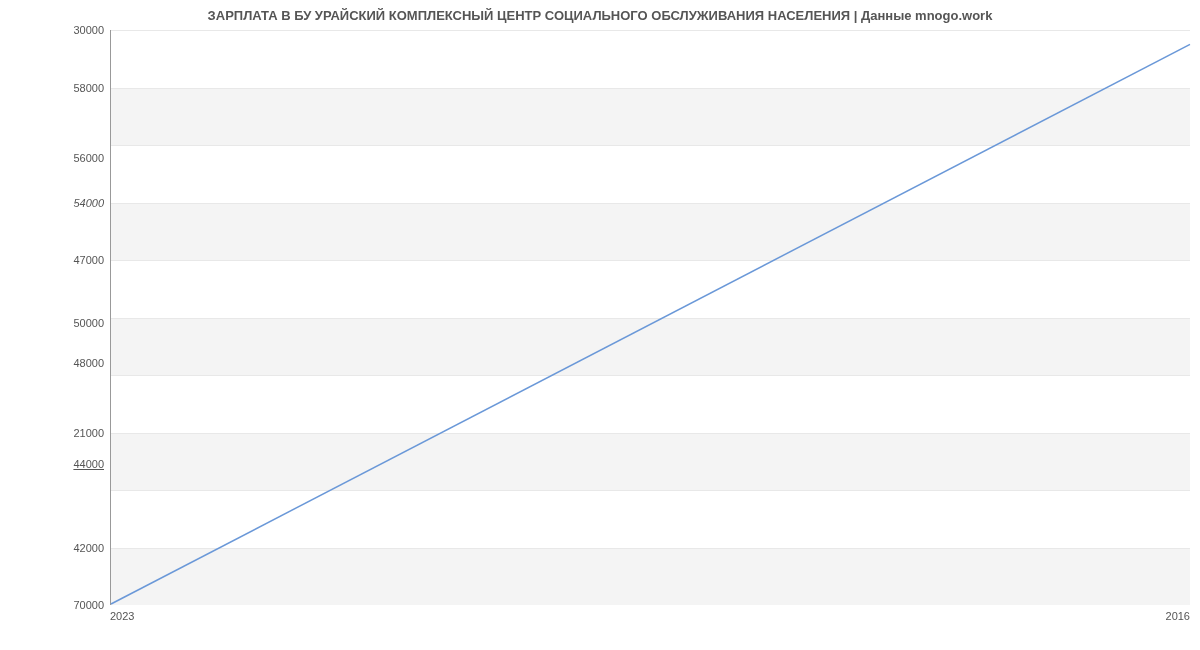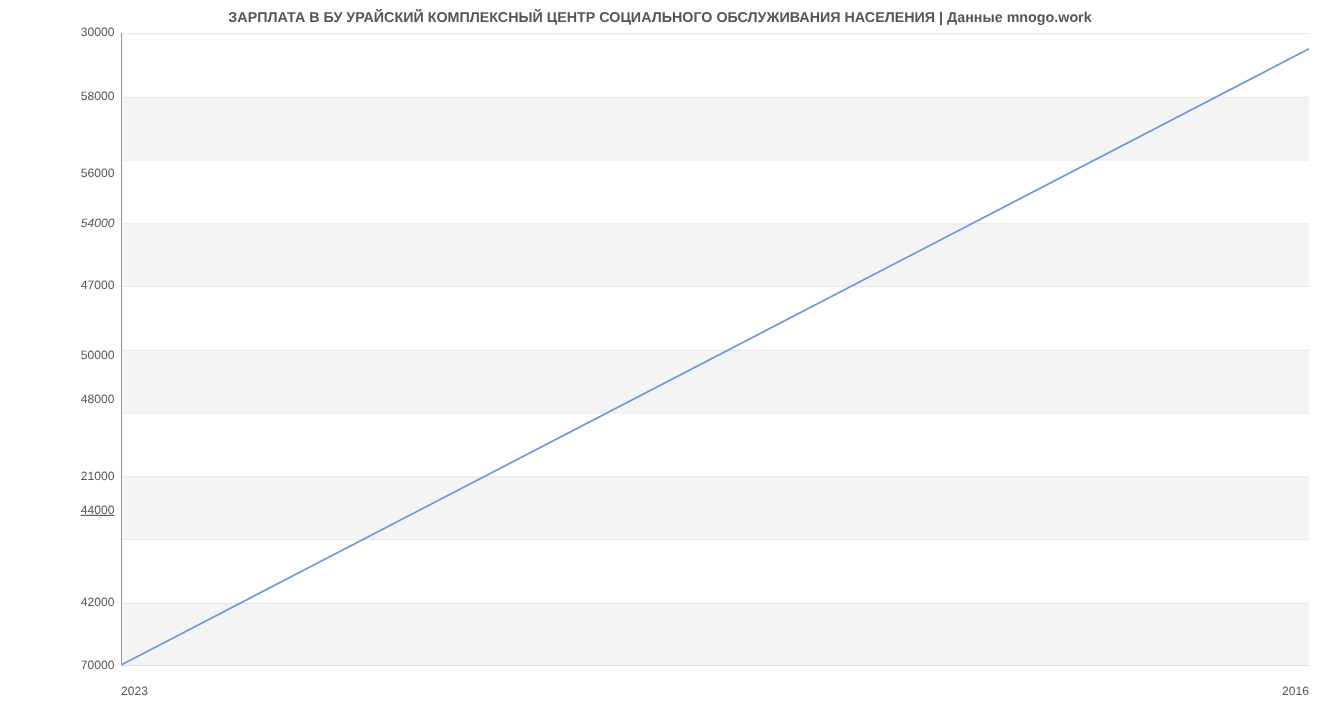--- a/index.html
+++ b/index.html
@@ -59,21 +59,20 @@
     text-align: right;
     font-size: 11px;
     color: #555;
     transform: translateY(-50%);
   }
   .xtick {
     position: absolute;
     top: 610px;
     font-size: 11px;
     color: #555;
-    margin-top: 13px;
   }
   svg.line-svg {
     position: absolute;
     left: 0;
     top: 0;
     width: 100%;
     height: 100%;
     overflow: visible;
   }
 </style>

